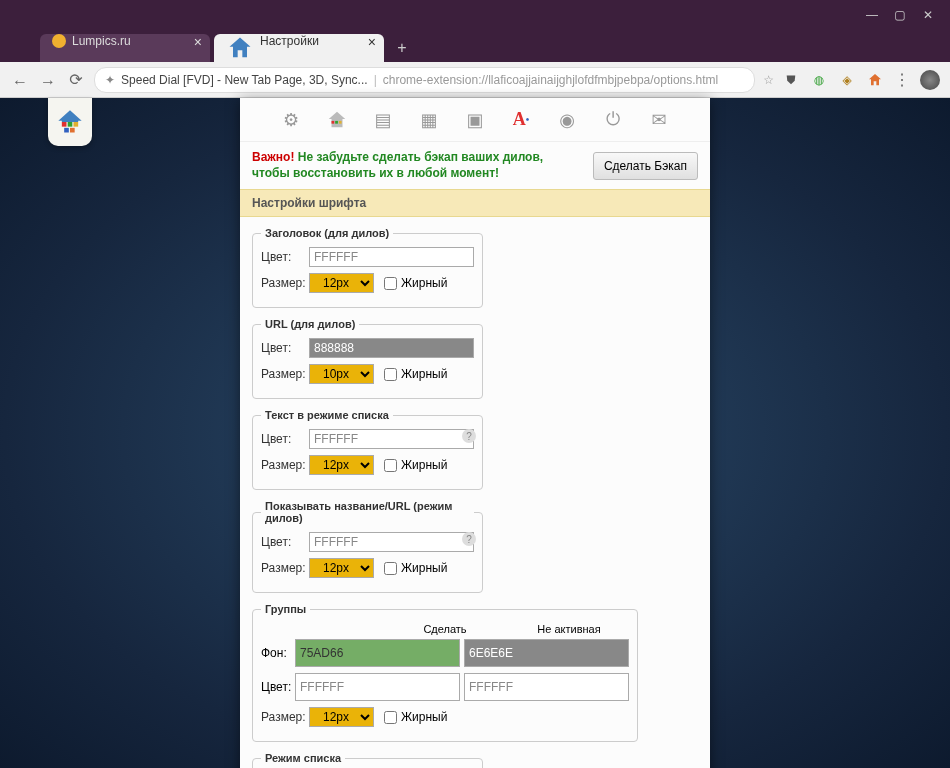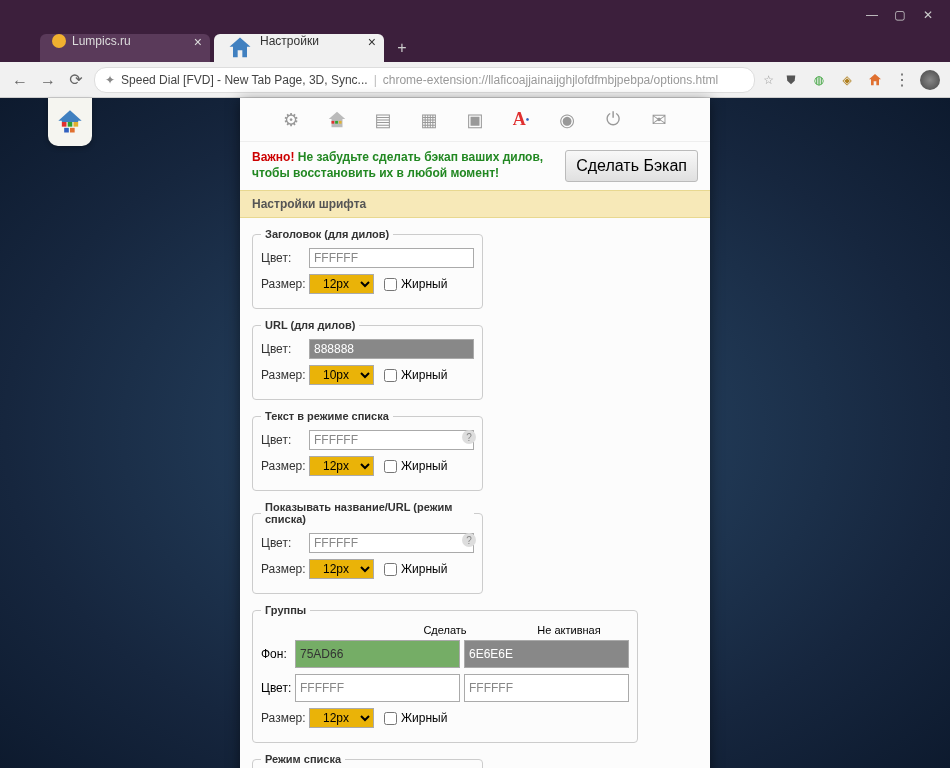--- a/index.html
+++ b/index.html
@@ -22,21 +22,21 @@
 .viewport { position: absolute; top: 98px; left: 0; right: 0; bottom: 0; background: radial-gradient(ellipse at center, #2a4a6a 0%, #16263e 70%, #0d1a2e 100%); }
 .home-badge { position: absolute; top: 0; left: 48px; width: 44px; height: 48px; background: #f5f5f0; border-radius: 0 0 10px 10px; display: flex; align-items: center; justify-content: center; box-shadow: 0 2px 5px rgba(0,0,0,0.3); }
 .home-icon-svg { width: 28px; height: 28px; }
 .settings-panel { position: absolute; top: 0; left: 50%; transform: translateX(-50%); width: 470px; background: #fcfcfc; border-radius: 0 0 6px 6px; box-shadow: 0 3px 14px rgba(0,0,0,0.5); display: flex; flex-direction: column; }
 .toolbar { height: 44px; display: flex; align-items: center; justify-content: center; gap: 22px; border-bottom: 1px solid #eee; }
 .toolbar-icon { width: 24px; height: 24px; display: flex; align-items: center; justify-content: center; color: #999; cursor: pointer; font-size: 18px; }
 .warning-row { display: flex; padding: 8px 12px; align-items: center; gap: 10px; }
 .warning-text { flex: 1; font-size: 12px; line-height: 1.3; }
 .warning-important { color: #c00; font-weight: bold; }
 .warning-msg { color: #228822; font-weight: bold; }
-.backup-btn { padding: 6px 10px; background: linear-gradient(#f8f8f8,#e0e0e0); border: 1px solid #bbb; border-radius: 3px; cursor: pointer; font-size: 16px; }
+.backup-btn { padding: 6px 10px; background: linear-gradient(#f8f8f8,#e0e0e0); border: 1px solid #bbb; border-radius: 3px; cursor: pointer; font-size: 12px; }
 .section-title { background: #f7e9b8; padding: 6px 12px; font-size: 12px; color: #555; font-weight: bold; border-top: 1px solid #e8d890; border-bottom: 1px solid #e8d890; }
 .content { padding: 10px 12px 16px; display: flex; flex-wrap: wrap; gap: 10px; }
 .fieldset { border: 1px solid #ccc; border-radius: 4px; padding: 8px; width: 218px; position: relative; }
 .fieldset legend { padding: 0 4px; font-size: 11px; color: #333; font-weight: bold; }
 .field-row { display: flex; align-items: center; gap: 4px; margin-bottom: 6px; font-size: 12px; }
 .field-row label { width: 44px; color: #333; }
 .color-input { flex: 1; border: 1px solid #aaa; padding: 2px 4px; height: 20px; font-size: 12px; color: #888; }
 .color-input.green { background: #75AD66; color: #333; }
 .color-input.grey { background: #888; color: #fff; }
 .color-input.lightgrey { background: #eeeeee; color: #888; }
@@ -187,21 +187,21 @@
         </div>
         <div class="field-row">
           <label>Размер:</label>
           <select class="size-select"><option>12px</option></select>
           <input type="checkbox" class="bold-check" style="">
           <span class="bold-label">Жирный</span>
         </div>
       </fieldset>
 
       <fieldset class="fieldset">
-        <legend>Показывать название/URL (режим списка)</legend>
+        <legend>Показывать название/URL (режим дилов)</legend>
         <span class="help-icon">?</span>
         <div class="field-row">
           <label>Цвет:</label>
           <input class="color-input" value="FFFFFF" style="">
         </div>
         <div class="field-row">
           <label>Размер:</label>
           <select class="size-select"><option>12px</option></select>
           <input type="checkbox" class="bold-check" style="">
           <span class="bold-label">Жирный</span>

